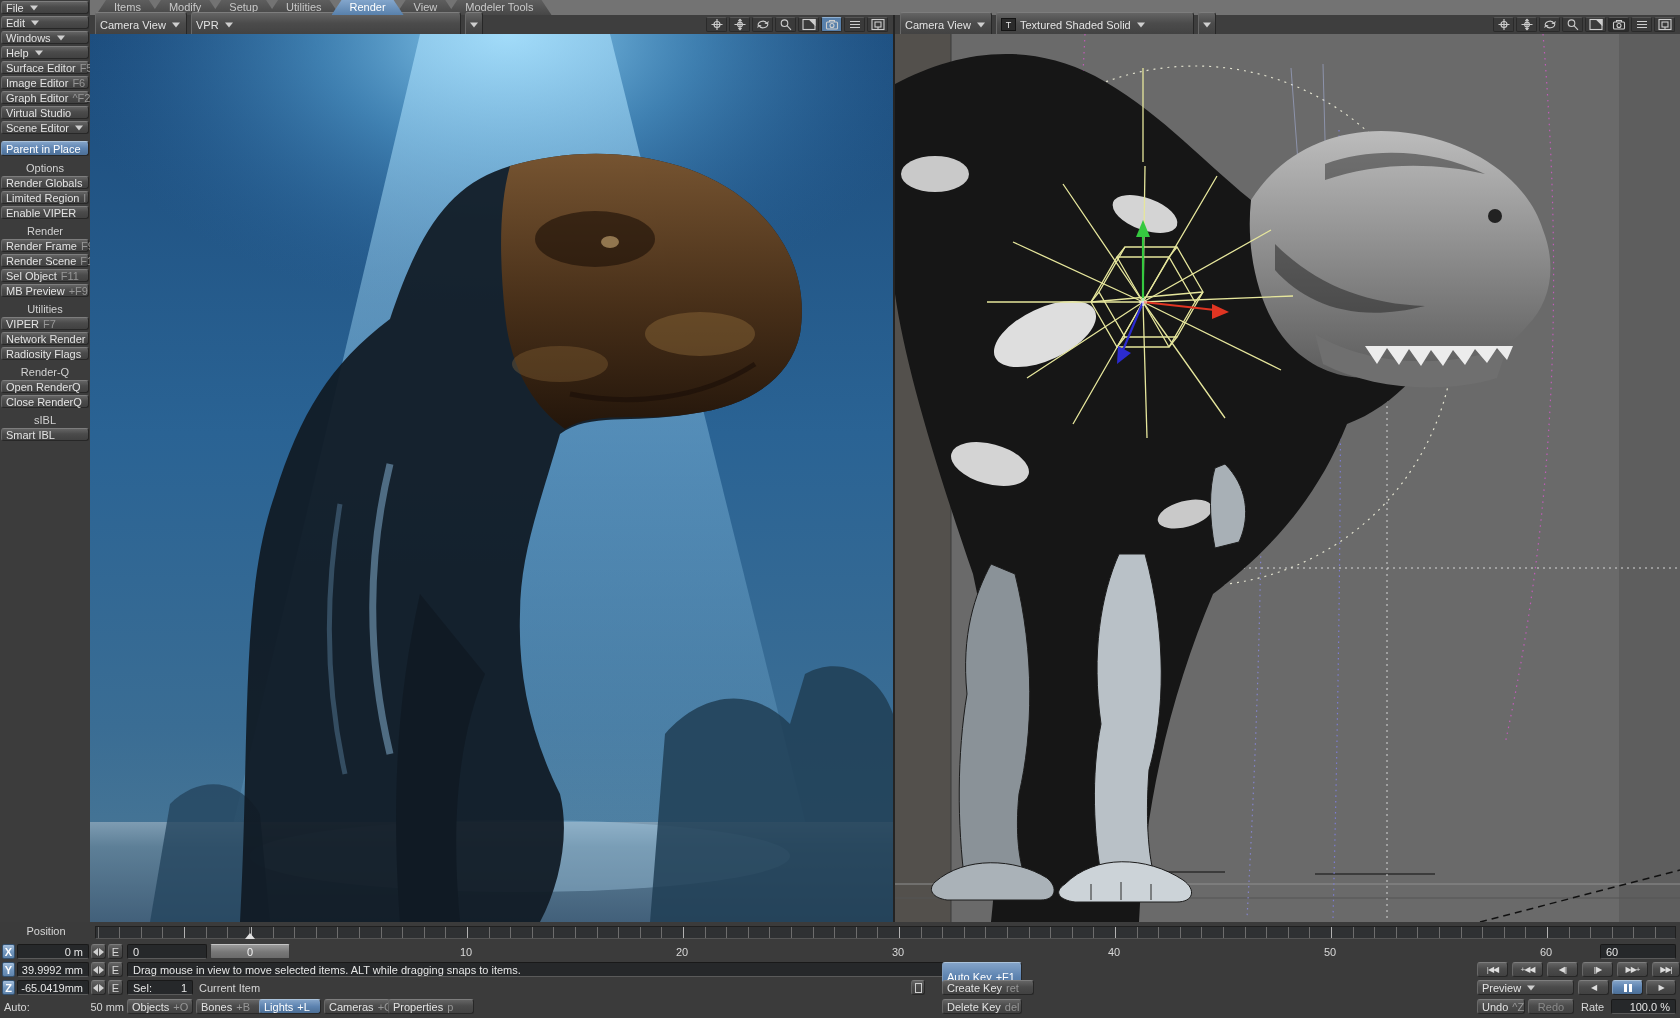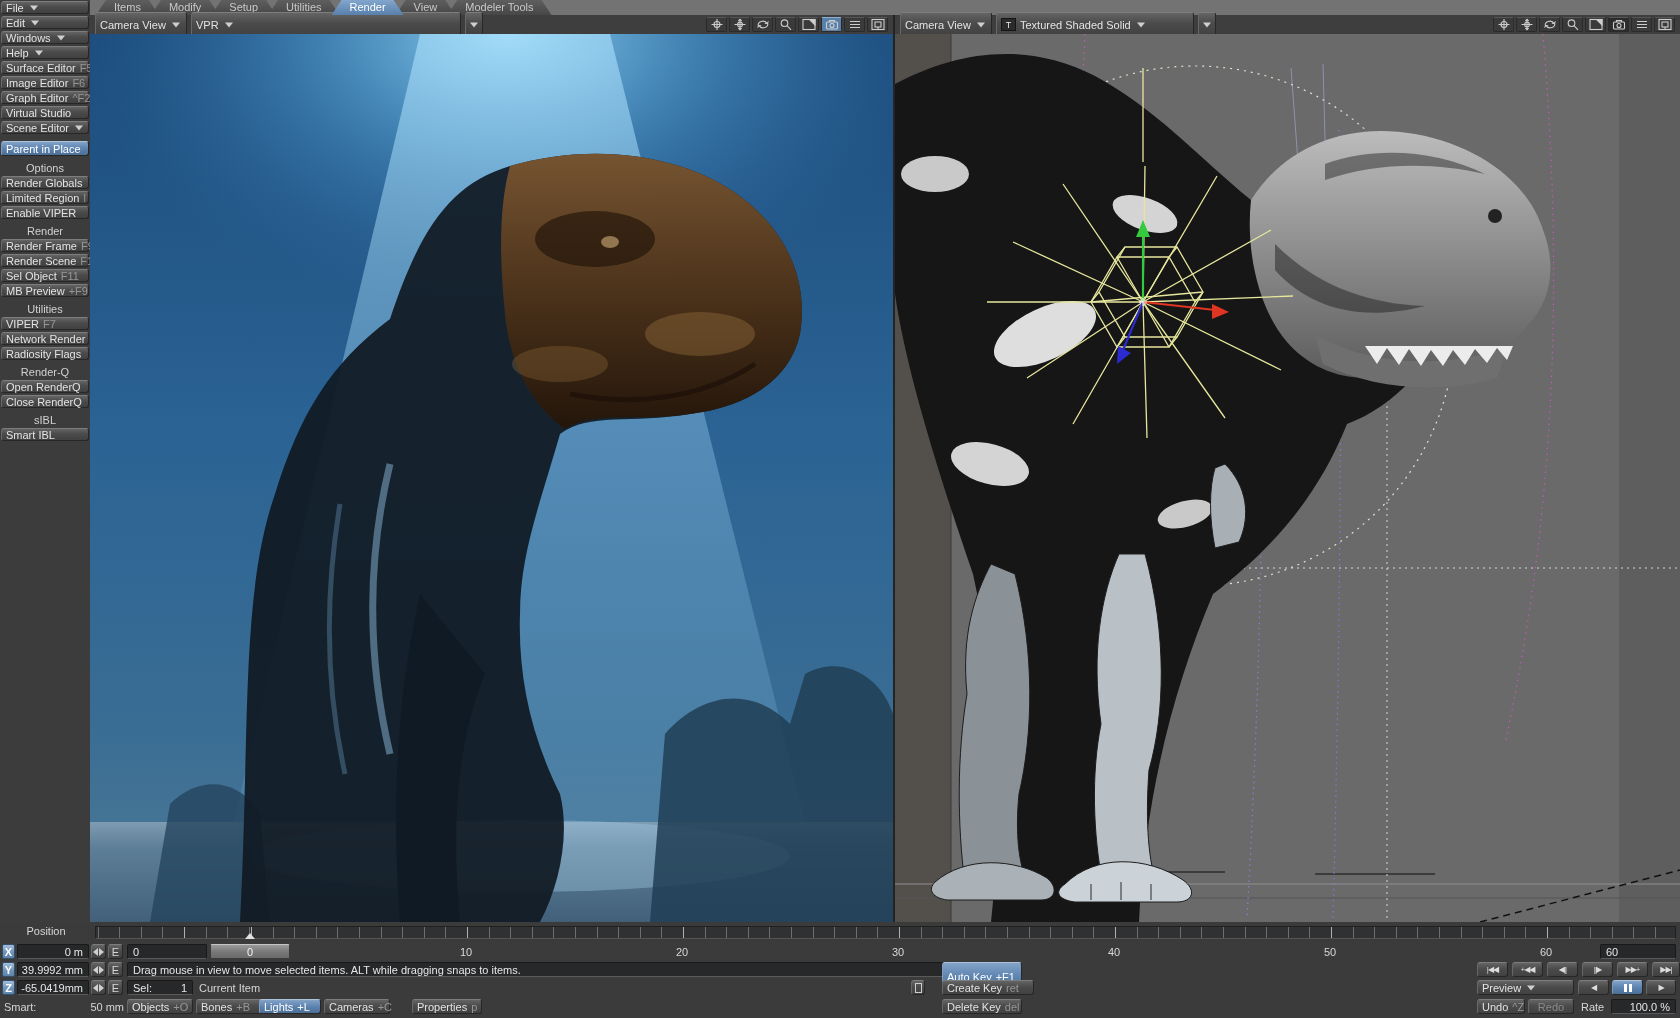--- a/index.html
+++ b/index.html
@@ -541,39 +541,39 @@
       </div>
     <div class="abs btn tp" style="left:1578px;top:58px">◀</div>
     <div class="abs btn blue tp" style="left:1612px;top:58px">
         <span class="pausebars">
           <i></i>
           <i></i>
         </span>
       </div>
     <div class="abs btn tp" style="left:1646px;top:58px;width:30px">▶</div>
 
-    <div class="abs" style="left:4px;top:79px">Smart:</div>
+    <div class="abs" style="left:4px;top:79px">Auto:</div>
     <div class="abs" style="left:60px;top:79px;width:64px;text-align:right">50 mm</div>
     <div class="abs btn" style="left:127px;top:77px;width:66px;height:15px">
         <span class="lab">Objects</span>
         <span class="sc">+O</span>
       </div>
     <div class="abs btn" style="left:196px;top:77px;width:76px;height:15px">
         <span class="lab">Bones</span>
         <span class="sc">+B</span>
       </div>
     <div class="abs btn blue" style="left:259px;top:77px;width:62px;height:15px">
         <span class="lab">Lights</span>
         <span class="sc">+L</span>
       </div>
     <div class="abs btn" style="left:324px;top:77px;width:66px;height:15px">
         <span class="lab">Cameras</span>
         <span class="sc">+C</span>
       </div>
-    <div class="abs btn" style="left:412px;top:77px;width:70px;height:15px">
+    <div class="abs btn" style="left:388px;top:77px;width:86px;height:15px">
         <span class="lab">Properties</span>
         <span class="sc">p</span>
       </div>
     <div class="abs btn" style="left:942px;top:77px;width:80px;height:15px">
         <span class="lab">Delete Key</span>
         <span class="sc">del</span>
       </div>
     <div class="abs btn" style="left:1477px;top:77px;width:48px;height:15px">
         <span class="lab">Undo</span>
         <span class="sc">^Z</span>

